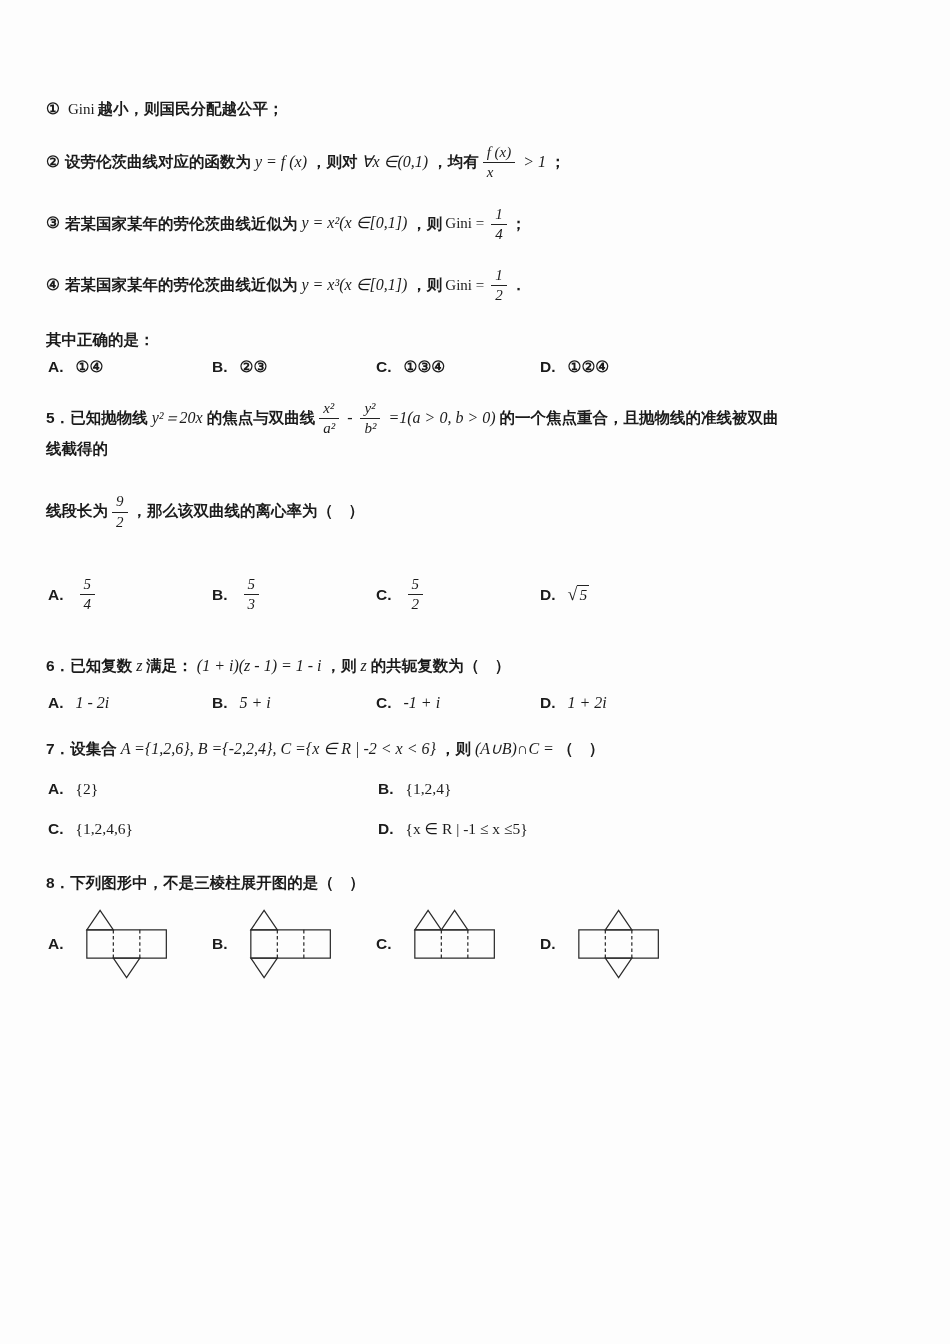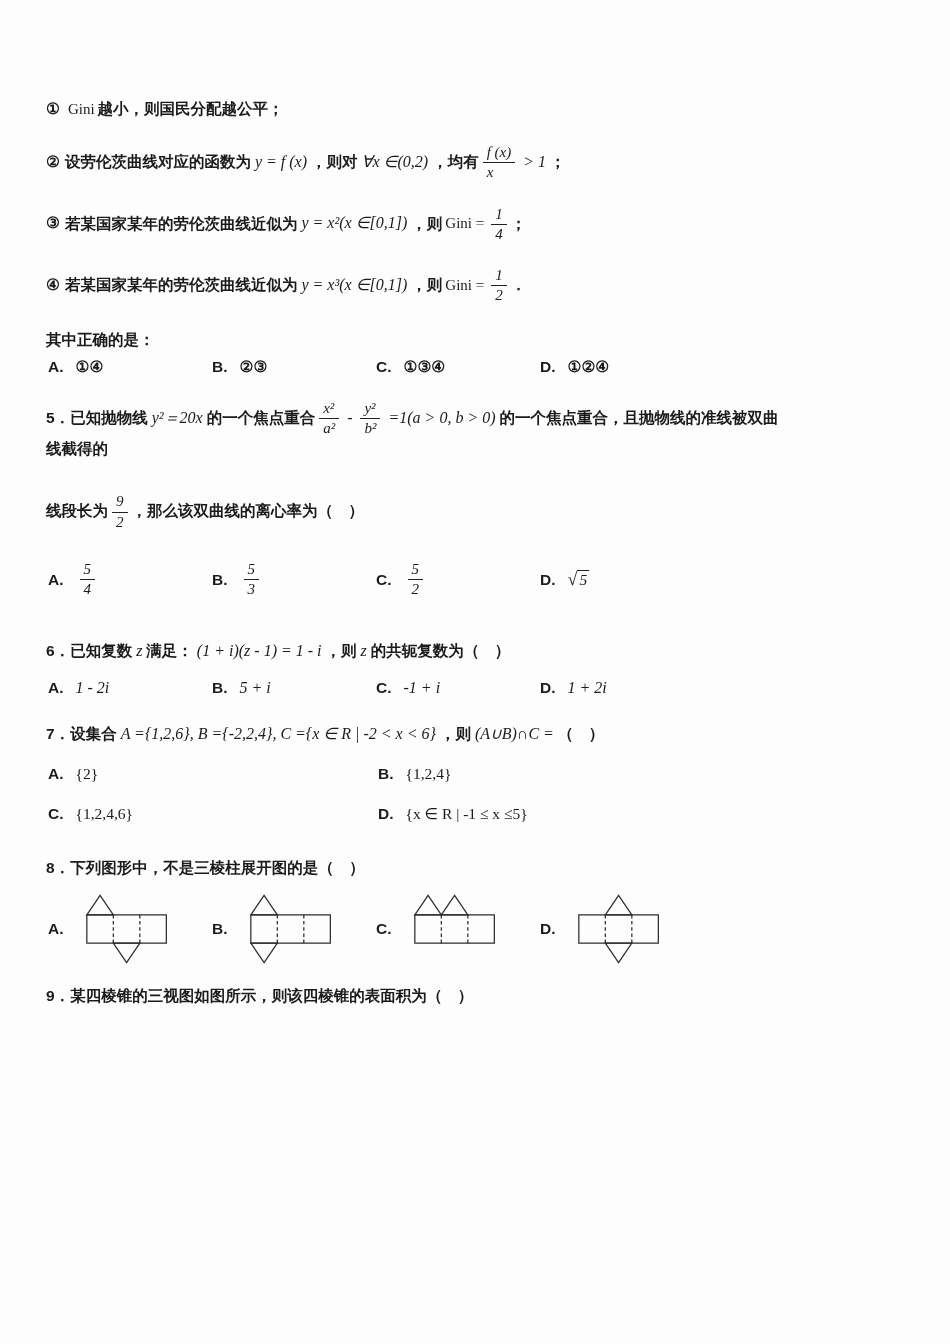--- a/index.html
+++ b/index.html
@@ -42,21 +42,21 @@
   .sqrt .val { font-style: italic; border-top: 1.3px solid #222; padding: 0 2px; }
 
   .opt-row { display: flex; align-items: center; margin: 8px 0 24px 2px; }
   .opt { width: 164px; display: flex; align-items: center; font-size: 15.5px; font-weight: 700; }
   .opt .lab { margin-right: 12px; }
   .opt-wide { width: 330px; }
   .opt .val-rm { font-family: "Liberation Serif", serif; font-style: normal; font-weight: 400; font-size: 15.5px; }
   .opt .val-it { font-family: "Liberation Serif", serif; font-style: italic; font-weight: 400; font-size: 16px; }
 
   .q5-stem { margin: 18px 0 34px 0; }
-  .q5-line2 { margin: 0 0 30px 0; }
+  .q5-line2 { margin: 0 0 45px 0; }
   .q5-opts { margin-bottom: 42px; }
   .q6-stem { margin: 10px 0 16px 0; }
   .q7-stem { margin: 26px 0 20px 0; }
   .q7-opts-block { margin-bottom: 34px; }
   .q7-opts-block .opt-row { margin-bottom: 22px; }
   .q8-stem { margin: 6px 0 12px 0; }
   .net-row { display: flex; align-items: center; margin: 0 0 18px 2px; }
   .net-opt { width: 164px; display: flex; align-items: center; font-size: 15.5px; font-weight: 700; }
   .net-opt .lab { margin-right: 14px; }
   .q9-stem { margin-top: 14px; }
@@ -66,21 +66,21 @@
 </head>
 <body>
 
 <div class="page">
 
   <div class="line stmt">
     <span class="marker">①</span><span class="rm">Gini</span><span>越小，则国民分配越公平；</span>
   </div>
 
   <div class="line stmt">
-    <span class="marker">②</span><span>设劳伦茨曲线对应的函数为</span><span class="math">y = f (x)</span><span>，则对</span><span class="math">∀x ∈(0,2)</span><span>，均有</span><span class="frac"><span class="num">f (x)</span><span class="den">x</span></span><span class="math">&gt; 1</span><span>；</span>
+    <span class="marker">②</span><span>设劳伦茨曲线对应的函数为</span><span class="math">y = f (x)</span><span>，则对</span><span class="math">∀x ∈(0,1)</span><span>，均有</span><span class="frac"><span class="num">f (x)</span><span class="den">x</span></span><span class="math">&gt; 1</span><span>；</span>
   </div>
 
   <div class="line stmt">
     <span class="marker">③</span><span>若某国家某年的劳伦茨曲线近似为</span><span class="math">y = x²(x ∈[0,1])</span><span>，则</span><span class="rm">Gini =</span><span class="frac"><span class="num">1</span><span class="den">4</span></span><span>；</span>
   </div>
 
   <div class="line stmt">
     <span class="marker">④</span><span>若某国家某年的劳伦茨曲线近似为</span><span class="math">y = x³(x ∈[0,1])</span><span>，则</span><span class="rm">Gini =</span><span class="frac"><span class="num">1</span><span class="den">2</span></span><span>．</span>
   </div>
 
@@ -98,21 +98,21 @@
         <span class="lab">C.</span>
         <span>①③④</span>
       </div>
     <div class="opt">
         <span class="lab">D.</span>
         <span>①②④</span>
       </div>
   </div>
 
   <div class="line q5-stem">
-    <span>5．</span><span>已知抛物线</span><span class="math">y²＝20x</span><span>的一个焦点重合</span><span class="frac"><span class="num">x²</span><span class="den">a²</span></span><span class="math">-</span><span class="frac"><span class="num">y²</span><span class="den">b²</span></span><span class="math">=1(a &gt; 0, b &gt; 0)</span><span>的一个焦点重合，且抛物线的准线被双曲线截得的</span>
+    <span>5．</span><span>已知抛物线</span><span class="math">y²＝20x</span><span>的焦点与双曲线</span><span class="frac"><span class="num">x²</span><span class="den">a²</span></span><span class="math">-</span><span class="frac"><span class="num">y²</span><span class="den">b²</span></span><span class="math">=1(a &gt; 0, b &gt; 0)</span><span>的一个焦点重合，且抛物线的准线被双曲线截得的</span>
   </div>
   <div class="line q5-line2">
     <span>线段长为</span><span class="frac"><span class="num">9</span><span class="den">2</span></span><span>，那么该双曲线的离心率为（　）</span>
   </div>
   <div class="opt-row q5-opts">
     <div class="opt">
         <span class="lab">A.</span>
         <span class="frac">
           <span class="num">5</span>
           <span class="den">4</span>
@@ -233,17 +233,14 @@
           <rect x="10" y="26" width="90" height="32"></rect>
           <line x1="40" y1="26" x2="40" y2="58" stroke-dasharray="4 3"></line>
           <line x1="70" y1="26" x2="70" y2="58" stroke-dasharray="4 3"></line>
           <polygon points="40,26 70,26 55,4"></polygon>
           <polygon points="40,58 70,58 55,80"></polygon>
         </g>
       </svg>
     </div>
   </div>
 
-  <div class="line q9-stem">
-    <span>9．</span><span>某四棱锥的三视图如图所示，则该四棱锥的表面积为（　）</span>
-  </div>
 
 </div>
 
 </body></html>

